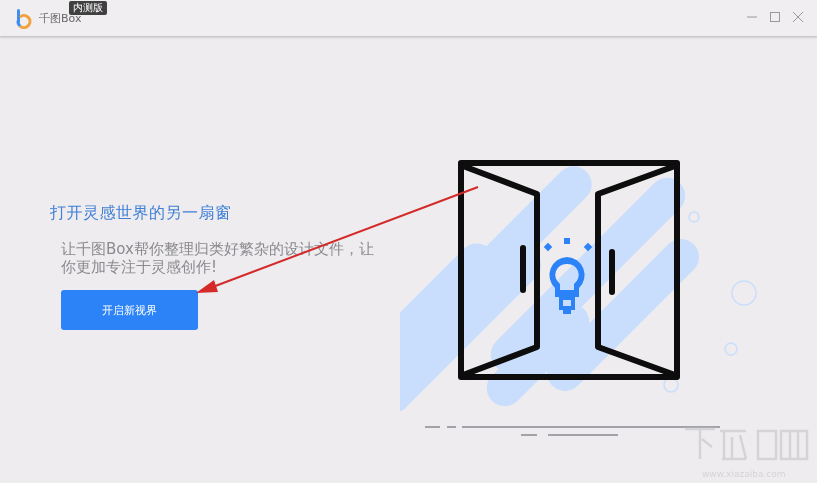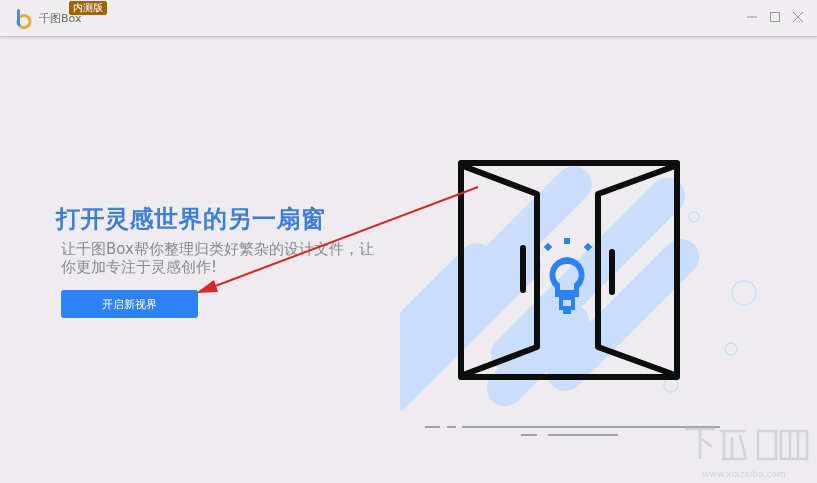--- a/index.html
+++ b/index.html
@@ -12,38 +12,38 @@
   .titlebar {
     position: absolute; left: 0; top: 0; width: 817px; height: 36px;
     background: #f0eef1;
     border-bottom: 1px solid #c9c7ca;
     box-shadow: 0 1px 2px rgba(0,0,0,0.12);
   }
   .logo { position: absolute; left: 16px; top: 9px; width: 16px; height: 20px; }
   .app-name { position: absolute; left: 39px; top: 11px; font-size: 11px; color: #666; }
   .beta-badge {
     position: absolute; left: 69px; top: 1px; height: 14px; padding: 0 4px;
-    background: #a16207; color: #fff; font-size: 10px; line-height: 14px;
+    background: #404040; color: #fff; font-size: 10px; line-height: 14px;
     border-radius: 2px;
   }
   .win-btn { position: absolute; top: 10px; width: 14px; height: 14px; cursor: pointer; }
   .win-min { left: 745px; }
   .win-max { left: 768px; }
   .win-close { left: 791px; }
 
   .headline {
-    position: absolute; left: 56px; top: 203px;
-    font-size: 24px; color: #3f7fd6; letter-spacing: 0.5px; white-space: nowrap; font-weight: bold;
+    position: absolute; left: 50px; top: 203px;
+    font-size: 16px; color: #3f7fd6; letter-spacing: 0.5px; white-space: nowrap;
   }
   .desc {
     position: absolute; left: 61px; top: 240px; width: 320px;
     font-size: 15px; line-height: 18px; color: #8a8a8e;
   }
   .cta {
-    position: absolute; left: 61px; top: 290px; width: 137px; height: 28px;
+    position: absolute; left: 61px; top: 290px; width: 137px; height: 40px;
     background: #2c83f7; color: #fff; border: none; border-radius: 3px;
     font-size: 11px; font-family: "DejaVu Sans", sans-serif; cursor: pointer;
   }
   .illustration { position: absolute; left: 400px; top: 120px; width: 380px; height: 330px; }
   .watermark { position: absolute; left: 680px; top: 425px; width: 137px; height: 58px; }
   .arrow { position: absolute; left: 0; top: 0; width: 817px; height: 483px; pointer-events: none; }
 </style>
 </head>
 <body>
 

